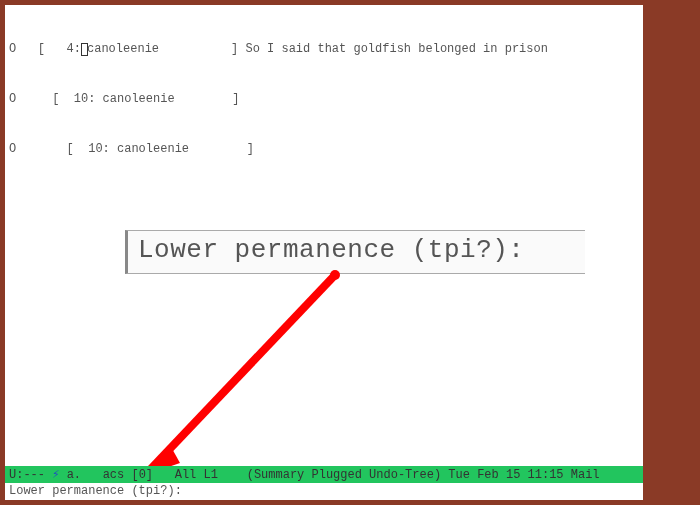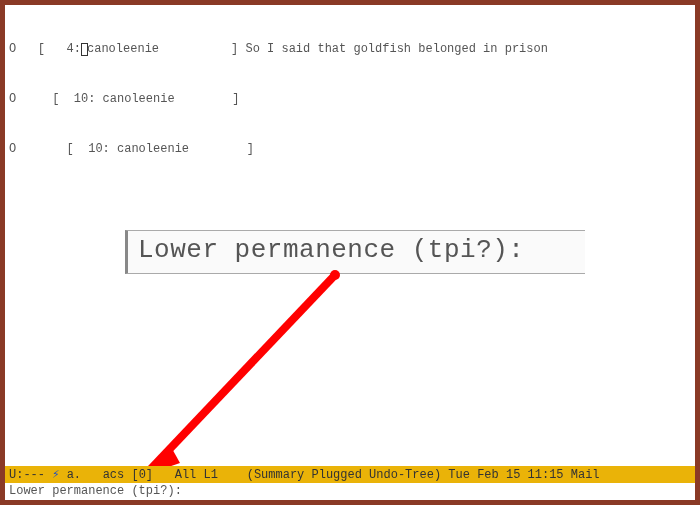--- a/index.html
+++ b/index.html
@@ -7,21 +7,21 @@
       width: 700px;
       height: 505px;
       background: #8a3a26;
       padding: 5px;
       font-family: "Courier New", monospace;
       font-size: 12px;
       position: relative;
       overflow: hidden;
     }
     .window {
-      width: 690px;
+      width: 638px;
       height: 495px;
       background: #ffffff;
       position: relative;
     }
     .content {
       padding: 2px 4px;
       color: #555;
       line-height: 1.4;
       white-space: pre;
     }
@@ -35,21 +35,21 @@
       border: 1px solid #333;
       vertical-align: text-bottom;
       margin-right: -1px;
     }
     .modeline {
       position: absolute;
       bottom: 17px;
       left: 0;
       right: 0;
       height: 17px;
-      background: #eab308;
+      background: #22c55e;
       color: #333;
       padding: 1px 4px;
       white-space: pre;
       font-size: 12px;
     }
     .modeline .blue { color: #2050c0; }
     .minibuffer {
       position: absolute;
       bottom: 0;
       left: 0;

